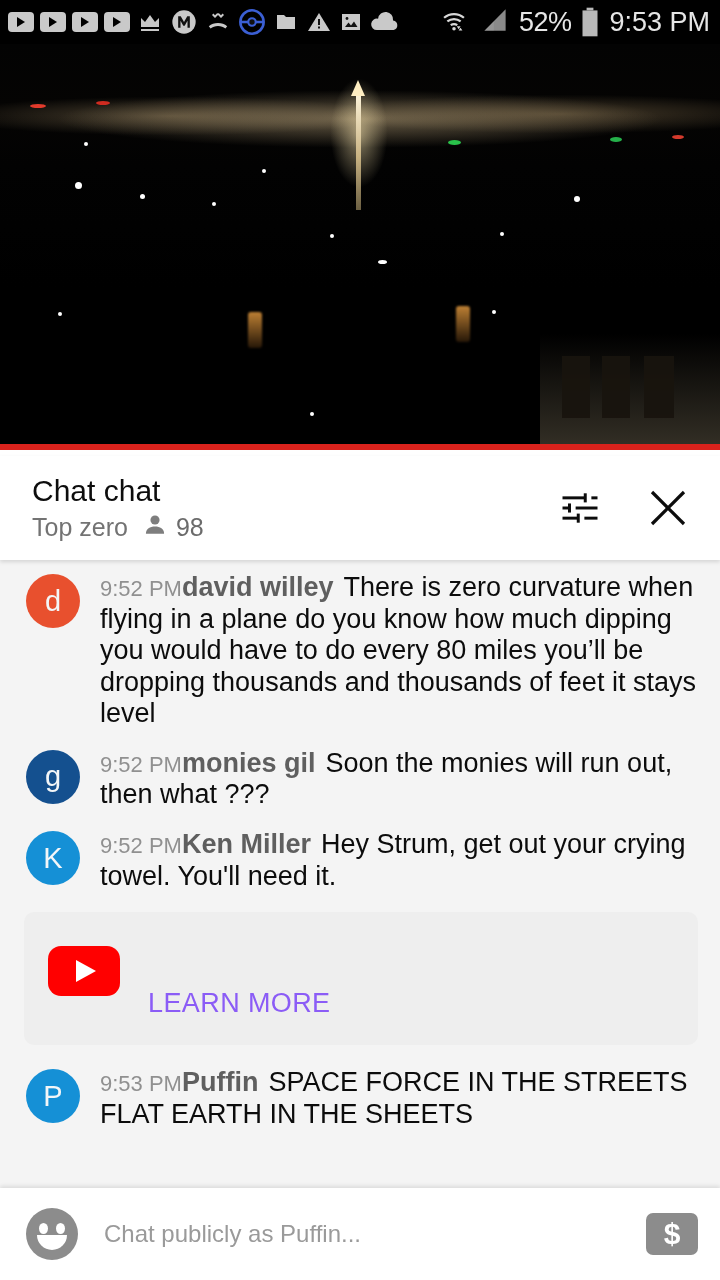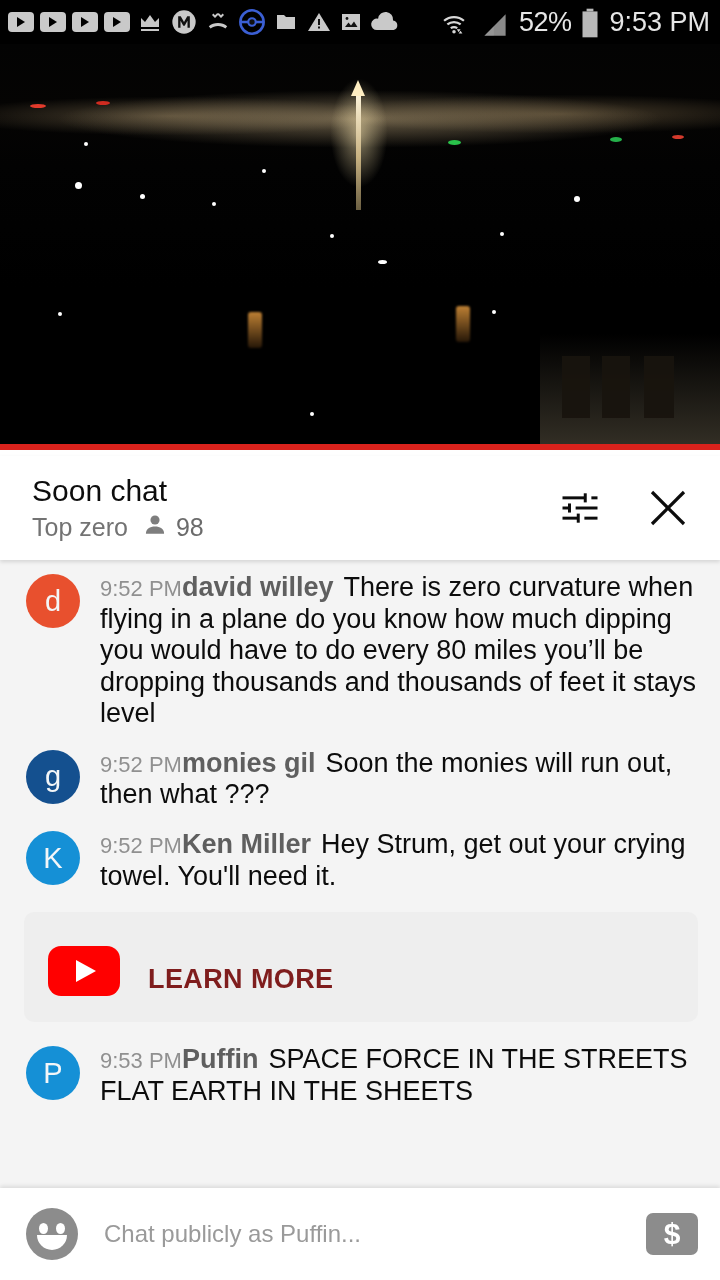--- a/index.html
+++ b/index.html
@@ -11,21 +11,21 @@
   }
   #app { position:relative; width:720px; height:1280px; background:#fff; }
 
   
   .statusbar{
     position:absolute; top:0; left:0; width:720px; height:44px;
     background:#000; display:flex; align-items:center; padding:0 10px 0 8px;
     color:#d8d8d8;
   }
   .sb-left{ display:flex; align-items:center; gap:6px; flex:1; }
-  .sb-right{ display:flex; align-items:flex-end; gap:10px; }
+  .sb-right{ display:flex; align-items:flex-start; gap:10px; }
   .sb-ico{ display:flex; align-items:center; justify-content:center; }
   .yt-play{
     width:26px; height:20px; background:#c9c9c9; border-radius:4px;
     position:relative;
   }
   .yt-play::after{
     content:""; position:absolute; left:9px; top:5px;
     border-left:8px solid #000; border-top:5px solid transparent;
     border-bottom:5px solid transparent;
   }
@@ -120,22 +120,22 @@
     position:relative; margin-right:28px; margin-top:6px;
   }
   .yt-logo::after{
     content:""; position:absolute; left:28px; top:14px;
     border-left:20px solid #fff; border-top:11px solid transparent;
     border-bottom:11px solid transparent;
   }
   .notice-body{ flex:1; }
   .notice-text{ font-size:27px; line-height:1.2; color:#111; }
   .learn-more{
-    display:inline-block; margin-top:24px; font-size:27px; color:#7f1d1d;
-    letter-spacing:0.4px; font-weight:700;
+    display:inline-block; margin-top:48px; font-size:27px; color:#8b5cf6;
+    letter-spacing:0.4px; font-weight:400;
   }
 
   
   .input-bar{
     position:absolute; left:0; bottom:0; width:720px; height:92px;
     background:#fff; display:flex; align-items:center; padding:0 22px 0 26px;
     box-shadow:0 -2px 4px rgba(0,0,0,0.10);
   }
   .emoji{
     width:52px; height:52px; border-radius:50%; background:#8c8c8c;
@@ -280,21 +280,21 @@
       <div class="bldg-win" style="left:104px;top:22px;width:30px;height:62px;"></div>
     </div>
     <div class="warmlight" style="left:248px;top:268px;"></div>
     <div class="warmlight" style="left:456px;top:262px;"></div>
 
     <div class="progress"></div>
   </div>
 
   <div class="chat-header">
     <div class="ch-titles">
-      <div class="ch-title">Soon chat</div>
+      <div class="ch-title">Chat chat</div>
       <div class="ch-sub">
         <span class="ch-sub-label">Top zero</span>
         <span class="ch-viewers">
           <span>
             <svg width="26" height="26" viewBox="0 0 24 24">
                 <circle cx="12" cy="7.4" r="4.2" fill="#7e7e7e"></circle>
                 <path fill="#7e7e7e" d="M3.6 20c0-4.3 3.8-6.6 8.4-6.6s8.4 2.3 8.4 6.6z"></path>
               </svg>
           </span>
           <span class="ch-count">98</span>

